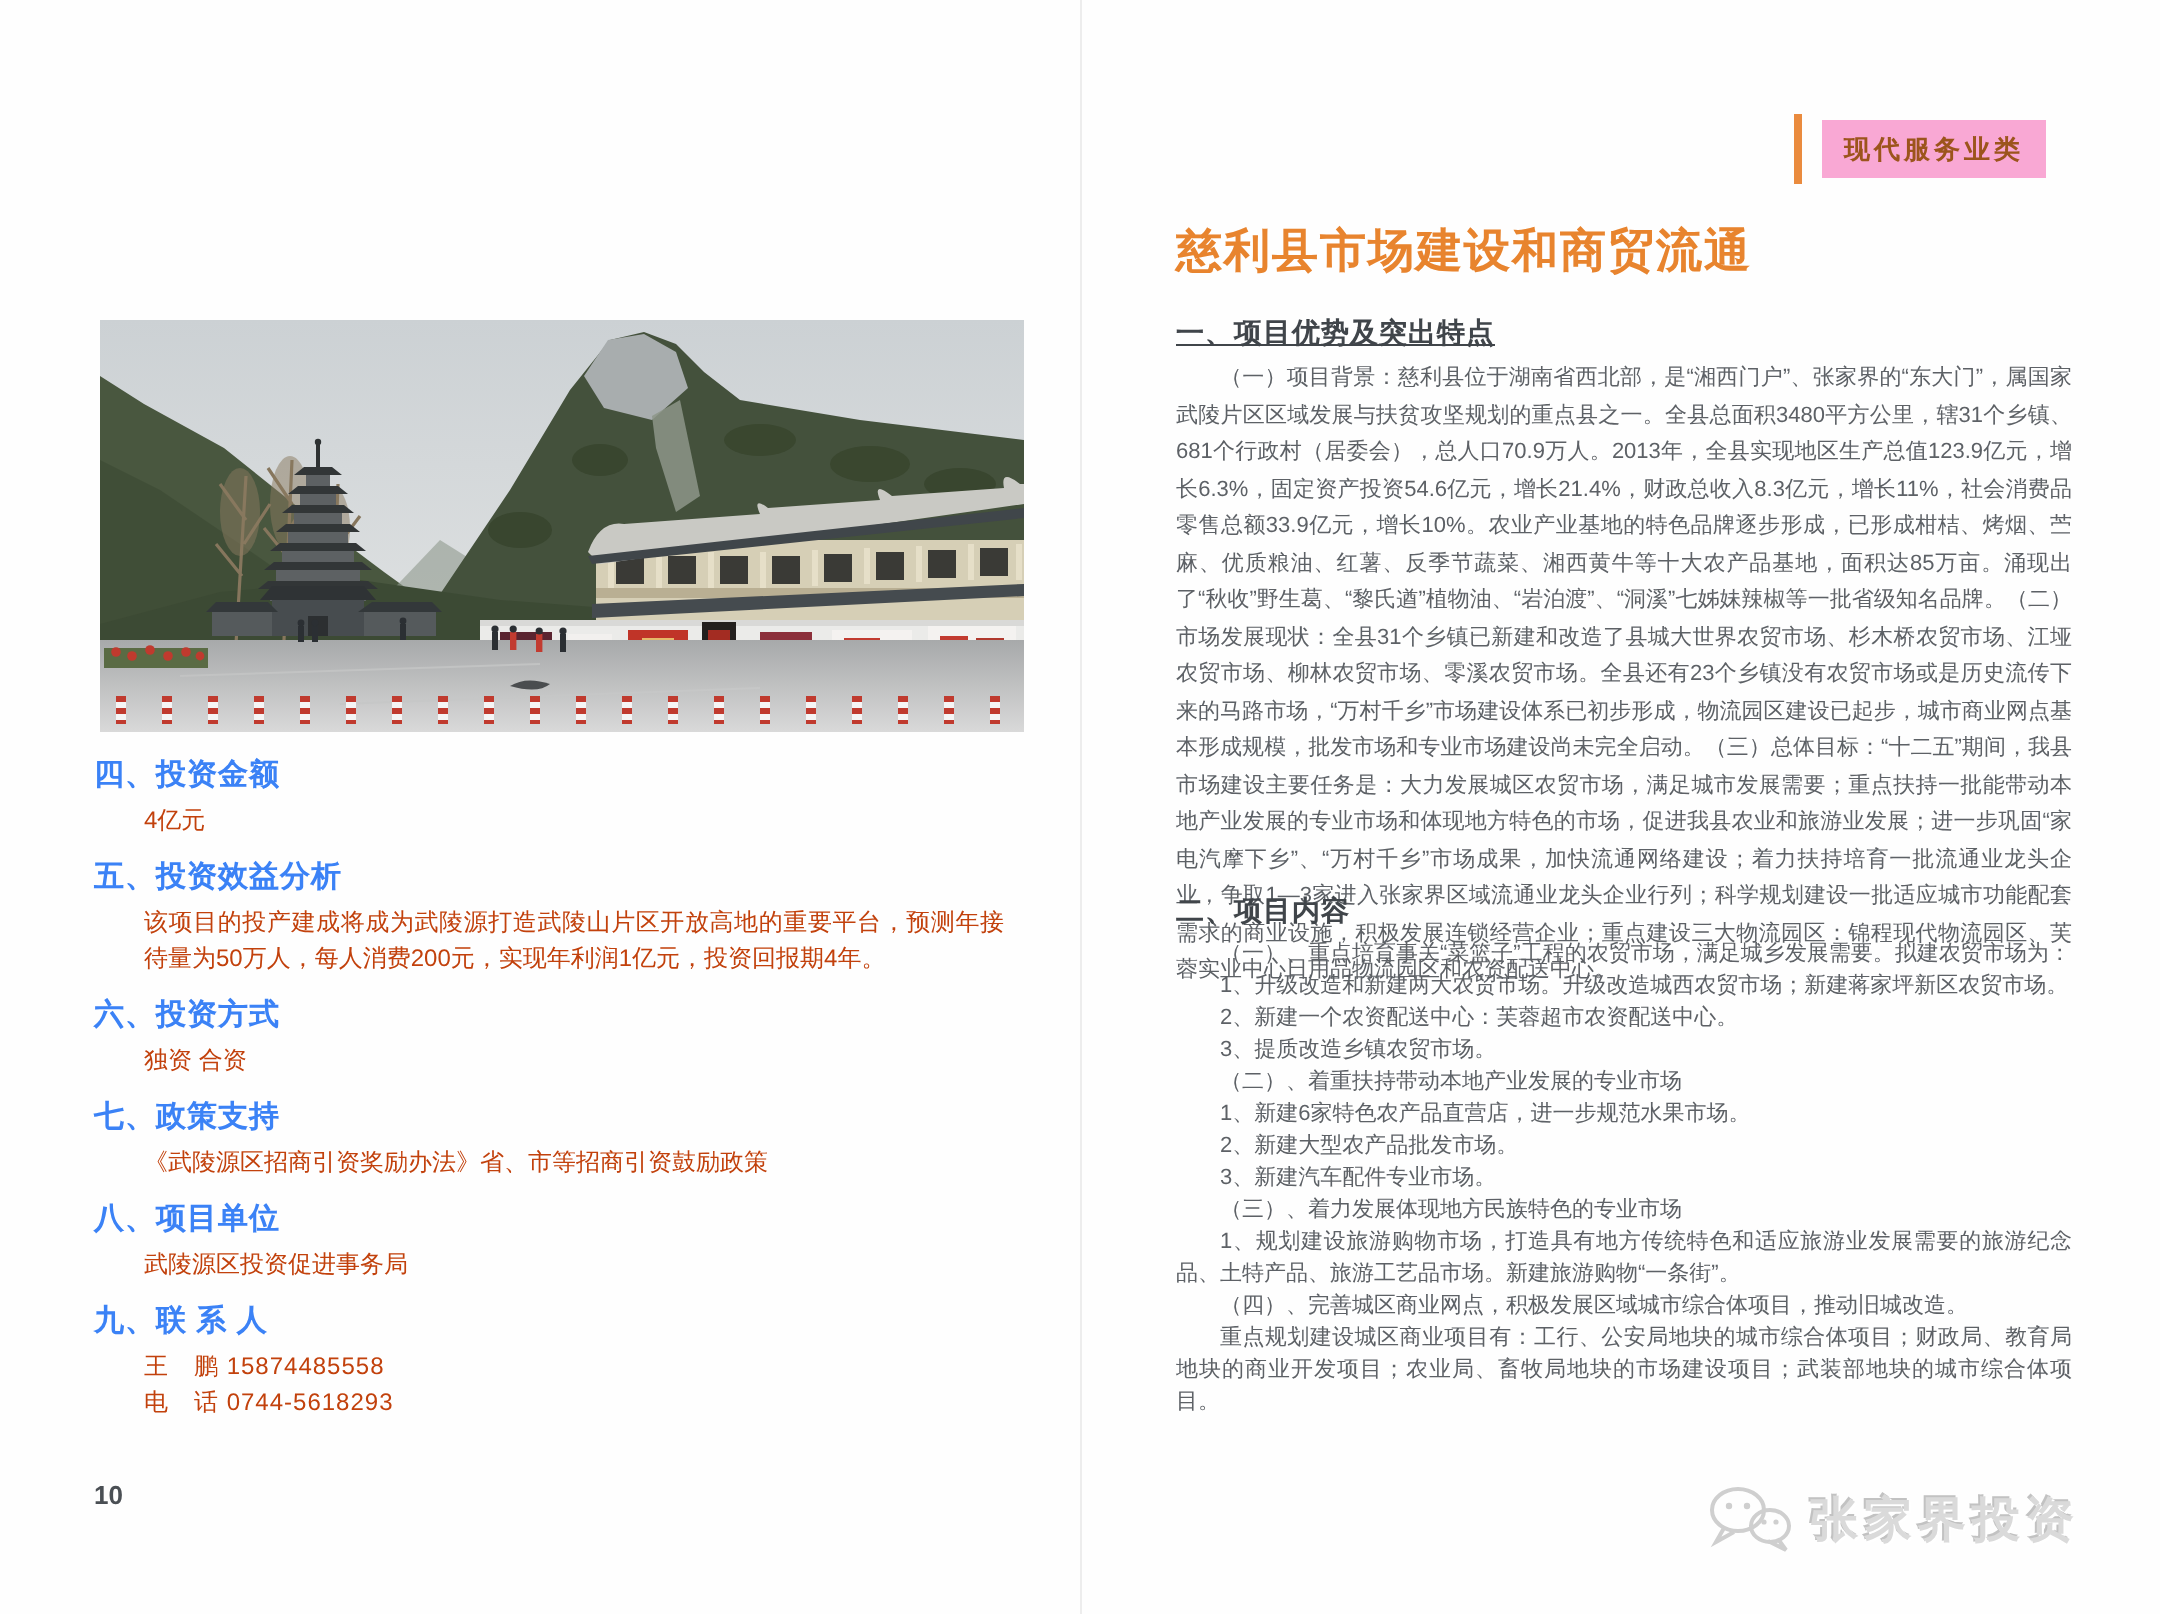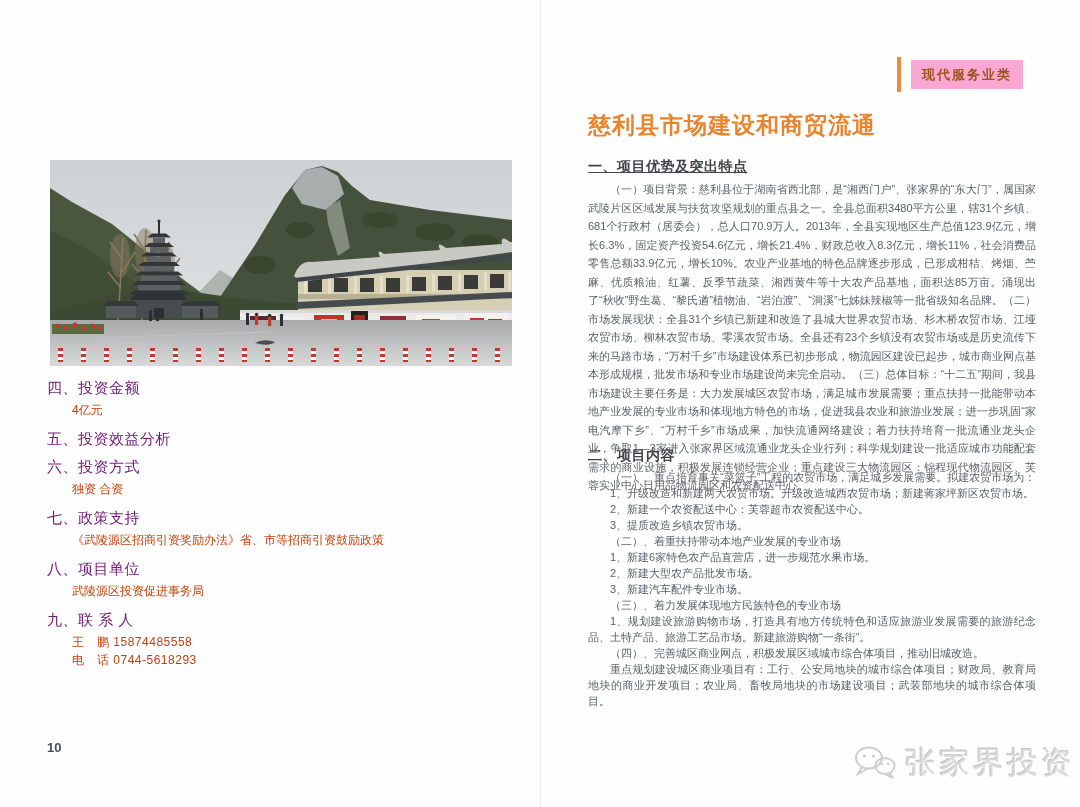--- a/index.html
+++ b/index.html
@@ -7,21 +7,21 @@
     position:relative;width:1080px;height:807px;background:#fefefe;overflow:hidden;
     font-family:"Liberation Sans",sans-serif;
   }
   #page-divider{position:absolute;left:540px;top:0;width:1px;height:807px;background:#ededed;}
 
   
   #photo-wrap{position:absolute;left:50px;top:160px;width:462px;height:206px;overflow:hidden;}
   #photo-wrap svg{display:block;width:100%;height:100%;}
 
   #left-sections{position:absolute;left:47px;top:380px;width:466px;}
-  .lh{font-size:15px;line-height:16px;font-weight:normal;color:#701a75;letter-spacing:.5px;margin:12px 0 5px;}
+  .lh{font-size:15px;line-height:16px;font-weight:bold;color:#3b82f6;letter-spacing:.5px;margin:12px 0 5px;}
   #left-sections .lh:first-child{margin-top:0;}
   .lb{font-size:12px;line-height:18px;color:#c2410c;margin:0;padding-left:25px;width:430px;text-align:justify;}
   .lb.contact{letter-spacing:.5px;}
   #page-number{position:absolute;left:47px;top:740px;font-size:13px;font-weight:bold;color:#4a4f54;}
 
   
   #tag-bar{position:absolute;left:897px;top:57px;width:4px;height:35px;background:#ea8b3e;}
   #tag-box{position:absolute;left:911px;top:60px;width:112px;height:29px;background:#f9a8d4;
     font-size:13px;font-weight:bold;color:#9c541c;text-align:center;line-height:29px;letter-spacing:2px;}
   #r-title{position:absolute;left:588px;top:110px;margin:0;font-size:23px;font-weight:bold;
@@ -29,21 +29,21 @@
   .r-h{position:absolute;left:588px;margin:0;font-size:14px;font-weight:bold;color:#40454a;letter-spacing:.5px;}
   #r-sec1-h{top:158px;text-decoration:underline;}
   #r-sec2-h{top:447px;}
   #r-para1{position:absolute;left:588px;top:180px;width:448px;margin:0;
     font-size:11px;line-height:18.5px;color:#5d6166;text-align:justify;text-indent:2em;}
   #r-list{position:absolute;left:588px;top:469px;width:448px;}
   #r-list p{margin:0;font-size:11px;line-height:16px;color:#5d6166;text-align:justify;text-indent:2em;}
 
   
   #watermark{position:absolute;left:853px;top:742px;display:flex;align-items:center;gap:8px;}
-  #watermark .wm-text{font-size:31px;font-weight:normal;color:#dadada;letter-spacing:3px;
+  #watermark .wm-text{font-size:24px;font-weight:bold;color:#dadada;letter-spacing:3px;
     text-shadow:1px 1px 0 #ffffff,-1px -1px 0 #c2c2c2;}
 </style>
 </head>
 <body>
 
 <div id="canvas">
 
   <div id="page-divider"></div>
 
   <div>
@@ -274,20 +274,21 @@
           </g>
         </g>
       </svg>
     </div>
 
     <div id="left-sections">
       <h3 class="lh">四、投资金额</h3>
       <p class="lb">4亿元</p>
 
       <h3 class="lh">五、投资效益分析</h3>
+      <p class="lb">该项目的投产建成将成为武陵源打造武陵山片区开放高地的重要平台，预测年接待量为50万人，每人消费200元，实现年利润1亿元，投资回报期4年。</p>
 
       <h3 class="lh">六、投资方式</h3>
       <p class="lb">独资 合资</p>
 
       <h3 class="lh">七、政策支持</h3>
       <p class="lb">《武陵源区招商引资奖励办法》省、市等招商引资鼓励政策</p>
 
       <h3 class="lh">八、项目单位</h3>
       <p class="lb">武陵源区投资促进事务局</p>
 

